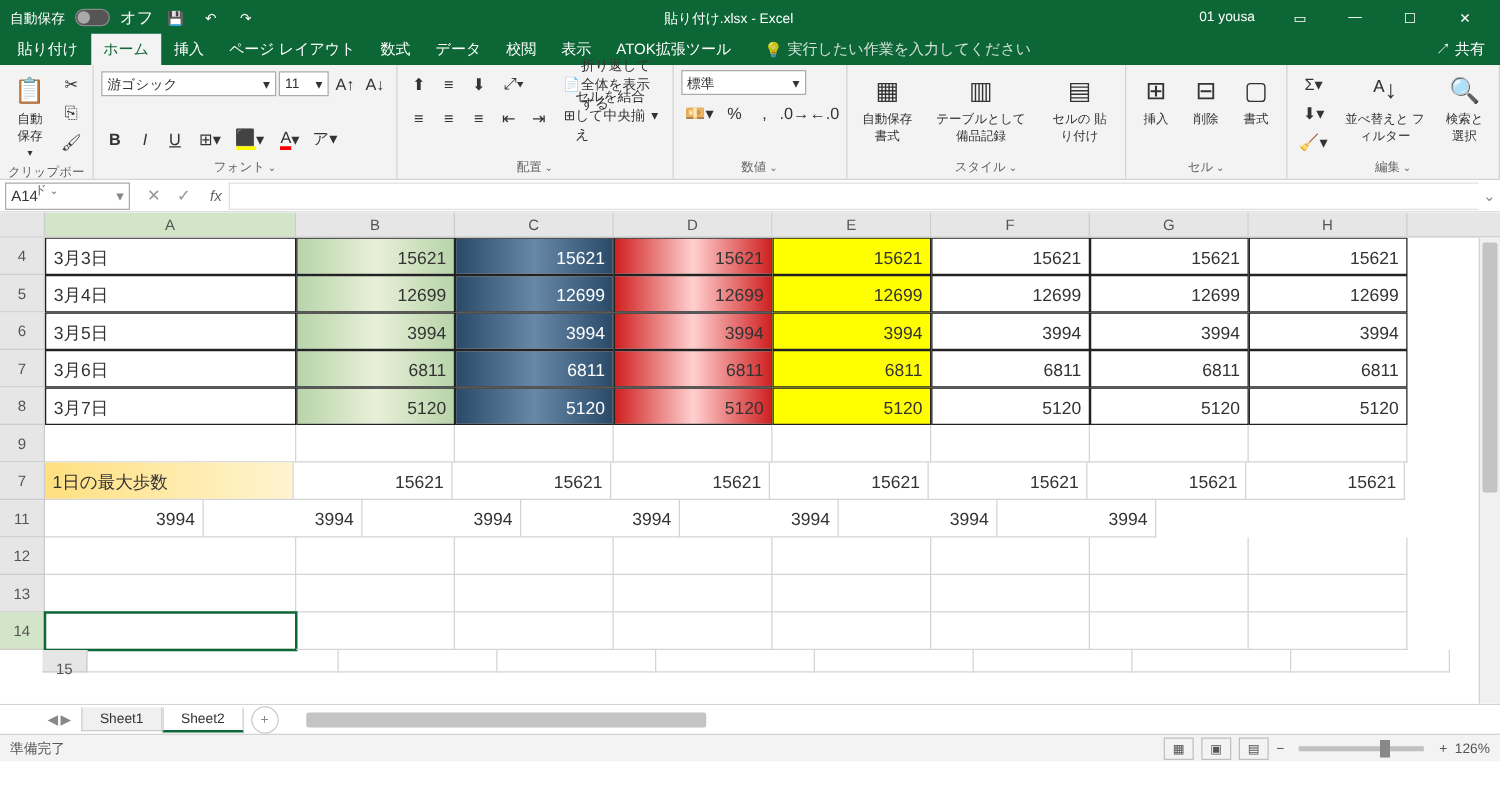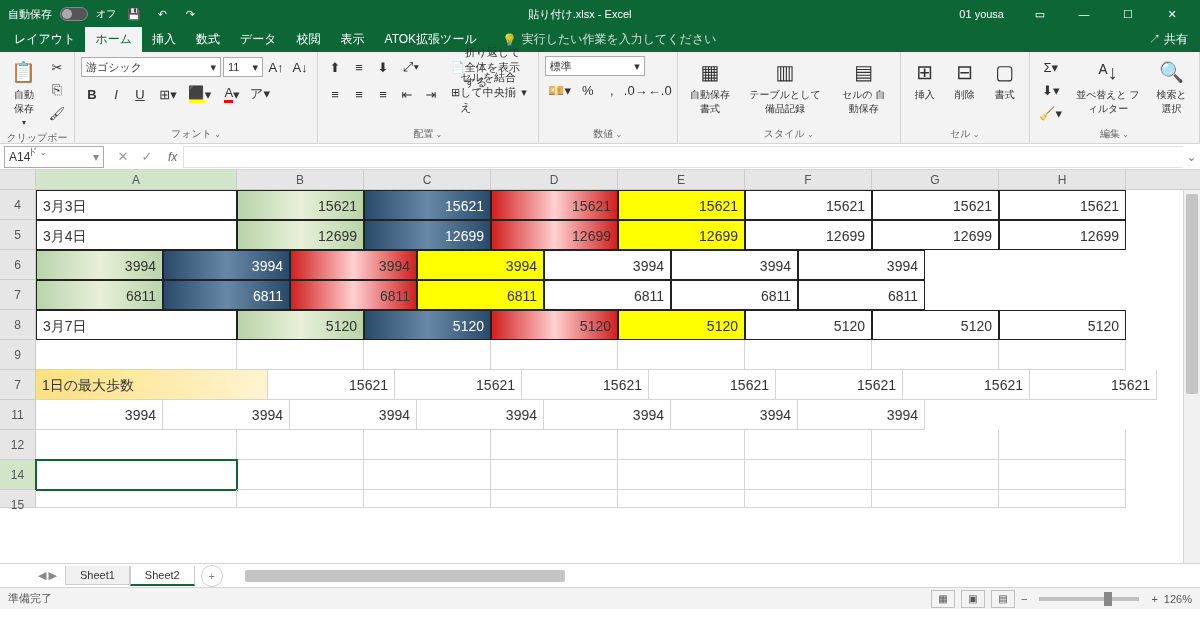--- a/index.html
+++ b/index.html
@@ -1,36 +1,37 @@
 <!DOCTYPE html>
 <html><head><meta charset="utf-8"><style>*{margin:0;padding:0;box-sizing:border-box;font-family:"Yu Gothic UI","Meiryo",sans-serif}body{background:#fff;font-size:12px;color:#333;overflow:hidden;width:1200px;height:628px;position:relative}.titlebar{height:28px;background:#0d6636;color:#fff;display:flex;align-items:center;padding:0 8px;font-size:11px}.tb-left{display:flex;align-items:center;gap:8px}.toggle{width:28px;height:14px;border:1px solid #888;border-radius:7px;background:#555;position:relative;display:inline-block}.toggle::after{content:"";width:10px;height:10px;background:#aaa;border-radius:50%;position:absolute;left:1px;top:1px}.qat-icon{width:20px;height:20px;display:flex;align-items:center;justify-content:center;color:#fff;cursor:pointer}.tb-center{flex:1;text-align:center}.tb-right{display:flex;align-items:center;gap:4px}.winbtn{width:40px;height:28px;display:flex;align-items:center;justify-content:center;cursor:pointer}.tabs{height:24px;background:#0d6636;display:flex;align-items:flex-end;padding:0 4px;color:#fff;font-size:12px}.tab{padding:4px 10px;cursor:pointer}.tab.active{background:#f3f3f3;color:#0d6636}.tellme{margin-left:12px;opacity:.8;display:flex;align-items:center;gap:4px;padding:4px}.share{margin-left:auto;padding:4px 8px}.ribbon{height:92px;background:#f3f3f3;border-bottom:1px solid #d4d4d4;display:flex}.rgroup{border-right:1px solid #d4d4d4;padding:4px 6px 2px;display:flex;flex-direction:column;justify-content:space-between}.rg-body{display:flex;gap:4px;align-items:flex-start;flex:1}.rg-label{font-size:10px;color:#666;text-align:center;padding-top:2px}.rg-label::after{content:" ⌄";font-size:8px}.bigbtn{display:flex;flex-direction:column;align-items:center;gap:2px;padding:2px 4px;cursor:pointer;font-size:10px;text-align:center;min-width:36px}.bigbtn .ico{width:28px;height:28px;display:flex;align-items:center;justify-content:center;font-size:20px}.ctrl-row{display:flex;gap:2px;align-items:center;margin-bottom:2px}.combo{border:1px solid #ababab;background:#fff;height:20px;font-size:11px;padding:0 4px;display:flex;align-items:center;justify-content:space-between;gap:4px}.sbtn{width:22px;height:22px;display:flex;align-items:center;justify-content:center;border:1px solid transparent;cursor:pointer;font-size:13px}.colstack{display:flex;flex-direction:column;gap:1px}.namebox-row{height:26px;border-bottom:1px solid #d4d4d4;display:flex;align-items:center;background:#fff}.namebox{width:100px;height:22px;border:1px solid #ababab;margin:0 4px;padding:0 4px;display:flex;align-items:center;justify-content:space-between;font-size:12px}.fx-btns{display:flex;gap:2px;padding:0 4px;color:#999}.fx-label{font-style:italic;padding:0 6px;color:#666}.formula-bar{flex:1;height:22px;border:1px solid #e0e0e0;border-right:none}.grid-area{position:relative;height:393px;overflow:hidden;background:#fff}.colheads{display:flex;height:20px;background:#e6e6e6;border-bottom:1px solid #ccc;position:sticky;top:0}.ch{border-right:1px solid #ccc;text-align:center;font-size:12px;color:#555;line-height:20px;background:#e6e6e6}.ch.sel{background:#d3e5c8}.corner{width:36px;background:#e6e6e6;border-right:1px solid #ccc}.rows{}.row{display:flex;height:30px}.rh{width:36px;background:#e6e6e6;border-right:1px solid #ccc;border-bottom:1px solid #ccc;text-align:center;font-size:12px;color:#555;line-height:30px}.rh.sel{background:#d3e5c8}.cell{border-right:1px solid #d4d4d4;border-bottom:1px solid #d4d4d4;padding:0 6px;line-height:30px;font-size:14px;text-align:right;overflow:hidden;white-space:nowrap}.cell.txt{text-align:left}.thb{border:1px solid #222!important}.sel-cell{outline:2px solid #0d6636;outline-offset:-1px}.grad-green{background:linear-gradient(90deg,#b8d4aa,#e8f0d8,#b8d4aa)}.grad-blue{background:linear-gradient(90deg,#2a4a6a,#6888a8,#2a4a6a);color:#fff}.grad-red{background:linear-gradient(90deg,#d02020,#ffd0d0,#d02020)}.fill-yellow{background:#ffff00}.grad-gold{background:linear-gradient(90deg,#ffe080,#fff4d0)}.vscroll{position:absolute;right:0;top:20px;bottom:0;width:17px;background:#f0f0f0;border-left:1px solid #d4d4d4}.vthumb{position:absolute;left:2px;right:2px;top:4px;height:200px;background:#c4c4c4;border-radius:2px}.sheettabs{height:24px;background:#fff;border-top:1px solid #d4d4d4;display:flex;align-items:center;padding-left:30px;font-size:11px}.stab-nav{display:flex;gap:2px;color:#888;padding:0 8px}.stab{padding:3px 14px;border:1px solid #ccc;border-top:none;cursor:pointer;background:#f0f0f0}.stab.active{background:#fff;border-bottom:2px solid #0d6636;font-weight:500}.stab-add{width:22px;height:22px;border:1px solid #ccc;border-radius:50%;display:flex;align-items:center;justify-content:center;margin-left:6px;color:#888;cursor:pointer}.hscroll{flex:1;margin-left:20px;height:16px;position:relative}.hthumb{position:absolute;left:2px;top:2px;bottom:2px;width:320px;background:#c4c4c4;border-radius:2px}.statusbar{height:22px;background:#f3f3f3;border-top:1px solid #d4d4d4;display:flex;align-items:center;padding:0 8px;font-size:11px;color:#555}.sb-right{margin-left:auto;display:flex;align-items:center;gap:6px}.viewbtn{width:24px;height:18px;border:1px solid #c0c0c0;display:flex;align-items:center;justify-content:center;cursor:pointer;font-size:10px}.zoom-slider{width:100px;height:4px;background:#c0c0c0;position:relative;margin:0 6px}.zoom-thumb{position:absolute;width:8px;height:14px;background:#888;top:-5px;left:65%}</style></head><body>
 
 <div class="titlebar">
 <div class="tb-left">
 <span>自動保存</span>
 <span class="toggle"></span>
-<span style="font-size:10px">オフ</span>
+<span style="font-size:13px">オフ</span>
 <span class="qat-icon">💾</span>
 <span class="qat-icon">↶</span>
 <span class="qat-icon">↷</span>
 </div>
 <div class="tb-center"><span>貼り付け.xlsx</span> - <span>Excel</span></div>
 <div class="tb-right">
 <span style="margin-right:12px">01 yousa</span>
 <span class="winbtn">▭</span>
 <span class="winbtn">―</span>
 <span class="winbtn">☐</span>
 <span class="winbtn">✕</span>
 </div>
   </div>
 
 <div class="tabs">
-<div class="tab">レイアウト</div>
+<div class="tab">貼り付け</div>
 <div class="tab active">ホーム</div>
 <div class="tab">挿入</div>
+<div class="tab">ページ レイアウト</div>
 <div class="tab">数式</div>
 <div class="tab">データ</div>
 <div class="tab">校閲</div>
 <div class="tab">表示</div>
 <div class="tab">ATOK拡張ツール</div>
 <div class="tellme">💡 <span>実行したい作業を入力してください</span></div>
 <div class="share">↗ <span>共有</span></div>
 </div>
 
 <div class="ribbon">
@@ -45,21 +46,21 @@
           <div class="sbtn">✂</div>
           <div class="sbtn">⎘</div>
           <div class="sbtn">🖌</div>
         </div>
 </div>
       <div class="rg-label">クリップボード</div>
     </div>
 
 <div class="rgroup">
       <div class="rg-body">
-        <div class="colstack" style="gap:3px">
+        <div class="colstack" style="gap:20px">
 <div class="ctrl-row">
             <div class="combo" style="width:140px">
               <span>游ゴシック</span>
               <span>▾</span>
             </div>
             <div class="combo" style="width:40px">
               <span>11</span>
               <span>▾</span>
             </div>
             <div class="sbtn">A↑</div>
@@ -137,21 +138,21 @@
 書式</span>
         </div>
 <div class="bigbtn">
           <div class="ico">▥</div>
           <span>テーブルとして
 備品記録</span>
         </div>
 <div class="bigbtn">
           <div class="ico">▤</div>
           <span>セルの
-自動保存</span>
+貼り付け</span>
         </div>
 </div>
       <div class="rg-label">スタイル</div>
     </div>
 
 <div class="rgroup">
       <div class="rg-body">
 <div class="bigbtn">
           <div class="ico">⊞</div>
           <span>挿入</span>
@@ -234,30 +235,32 @@
         <div class="cell thb grad-green" style="width: 127px;">12699</div>
         <div class="cell thb grad-blue" style="width: 127px;">12699</div>
         <div class="cell thb grad-red" style="width: 127px;">12699</div>
         <div class="cell thb fill-yellow" style="width: 127px;">12699</div>
         <div class="cell thb" style="width: 127px;">12699</div>
         <div class="cell thb" style="width: 127px;">12699</div>
         <div class="cell thb" style="width: 127px;">12699</div>
       </div>
       <div class="row">
         <div class="rh">6</div>
+        <div class="cell thb txt" style="width: 201px;">3月5日</div>
         <div class="cell thb grad-green" style="width: 127px;">3994</div>
         <div class="cell thb grad-blue" style="width: 127px;">3994</div>
         <div class="cell thb grad-red" style="width: 127px;">3994</div>
         <div class="cell thb fill-yellow" style="width: 127px;">3994</div>
         <div class="cell thb" style="width: 127px;">3994</div>
         <div class="cell thb" style="width: 127px;">3994</div>
         <div class="cell thb" style="width: 127px;">3994</div>
       </div>
       <div class="row">
         <div class="rh">7</div>
+        <div class="cell thb txt" style="width: 201px;">3月6日</div>
         <div class="cell thb grad-green" style="width: 127px;">6811</div>
         <div class="cell thb grad-blue" style="width: 127px;">6811</div>
         <div class="cell thb grad-red" style="width: 127px;">6811</div>
         <div class="cell thb fill-yellow" style="width: 127px;">6811</div>
         <div class="cell thb" style="width: 127px;">6811</div>
         <div class="cell thb" style="width: 127px;">6811</div>
         <div class="cell thb" style="width: 127px;">6811</div>
       </div>
       <div class="row">
         <div class="rh">8</div>
@@ -276,21 +279,21 @@
         <div class="cell " style="width: 127px;"></div>
         <div class="cell " style="width: 127px;"></div>
         <div class="cell " style="width: 127px;"></div>
         <div class="cell " style="width: 127px;"></div>
         <div class="cell " style="width: 127px;"></div>
         <div class="cell " style="width: 127px;"></div>
         <div class="cell " style="width: 127px;"></div>
       </div>
       <div class="row">
         <div class="rh">7</div>
-        <div class="cell txt grad-gold" style="width: 232px;">1日の最大歩数</div>
+        <div class="cell txt grad-gold" style="width: 199px;">1日の最大歩数</div>
         <div class="cell " style="width: 127px;">15621</div>
         <div class="cell " style="width: 127px;">15621</div>
         <div class="cell " style="width: 127px;">15621</div>
         <div class="cell " style="width: 127px;">15621</div>
         <div class="cell " style="width: 127px;">15621</div>
         <div class="cell " style="width: 127px;">15621</div>
         <div class="cell " style="width: 127px;">15621</div>
       </div>
       <div class="row">
         <div class="rh">11</div>
@@ -307,31 +310,42 @@
         <div class="cell " style="width: 201px;"></div>
         <div class="cell " style="width: 127px;"></div>
         <div class="cell " style="width: 127px;"></div>
         <div class="cell " style="width: 127px;"></div>
         <div class="cell " style="width: 127px;"></div>
         <div class="cell " style="width: 127px;"></div>
         <div class="cell " style="width: 127px;"></div>
         <div class="cell " style="width: 127px;"></div>
       </div>
       <div class="row">
+        <div class="rh">13</div>
+        <div class="cell " style="width: 201px;"></div>
+        <div class="cell " style="width: 127px;"></div>
+        <div class="cell " style="width: 127px;"></div>
+        <div class="cell " style="width: 127px;"></div>
+        <div class="cell " style="width: 127px;"></div>
+        <div class="cell " style="width: 127px;"></div>
+        <div class="cell " style="width: 127px;"></div>
+        <div class="cell " style="width: 127px;"></div>
+      </div>
+      <div class="row">
         <div class="rh sel">14</div>
         <div class="cell sel-cell" style="width: 201px;"></div>
         <div class="cell " style="width: 127px;"></div>
         <div class="cell " style="width: 127px;"></div>
         <div class="cell " style="width: 127px;"></div>
         <div class="cell " style="width: 127px;"></div>
         <div class="cell " style="width: 127px;"></div>
         <div class="cell " style="width: 127px;"></div>
         <div class="cell " style="width: 127px;"></div>
       </div>
-      <div class="row" style="height: 18px;">
+      <div class="row" style="height: 18px; margin-left: 34px;">
         <div class="rh">15</div>
         <div class="cell " style="width: 201px;"></div>
         <div class="cell " style="width: 127px;"></div>
         <div class="cell " style="width: 127px;"></div>
         <div class="cell " style="width: 127px;"></div>
         <div class="cell " style="width: 127px;"></div>
         <div class="cell " style="width: 127px;"></div>
         <div class="cell " style="width: 127px;"></div>
         <div class="cell " style="width: 127px;"></div>
       </div>

